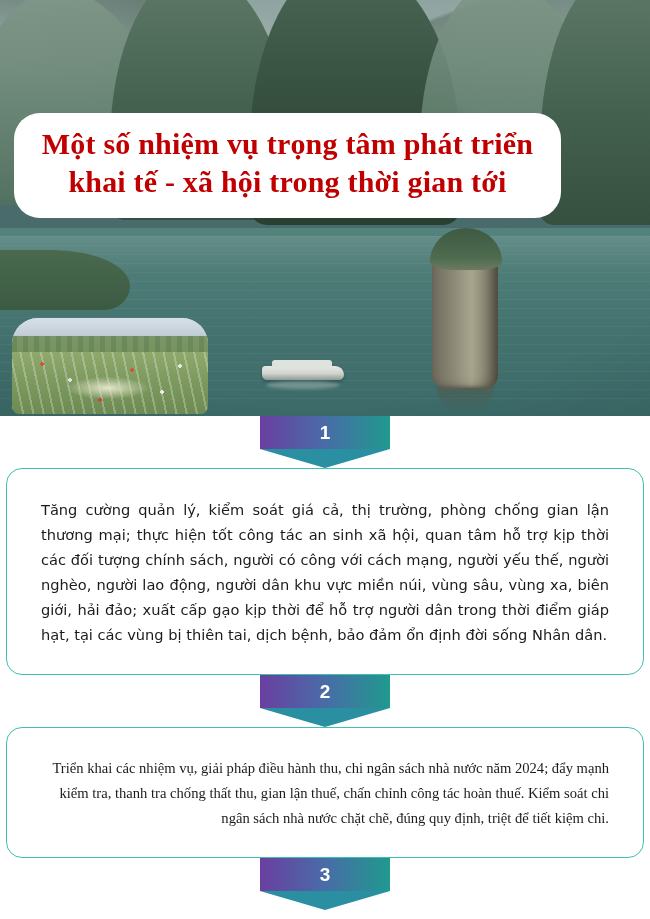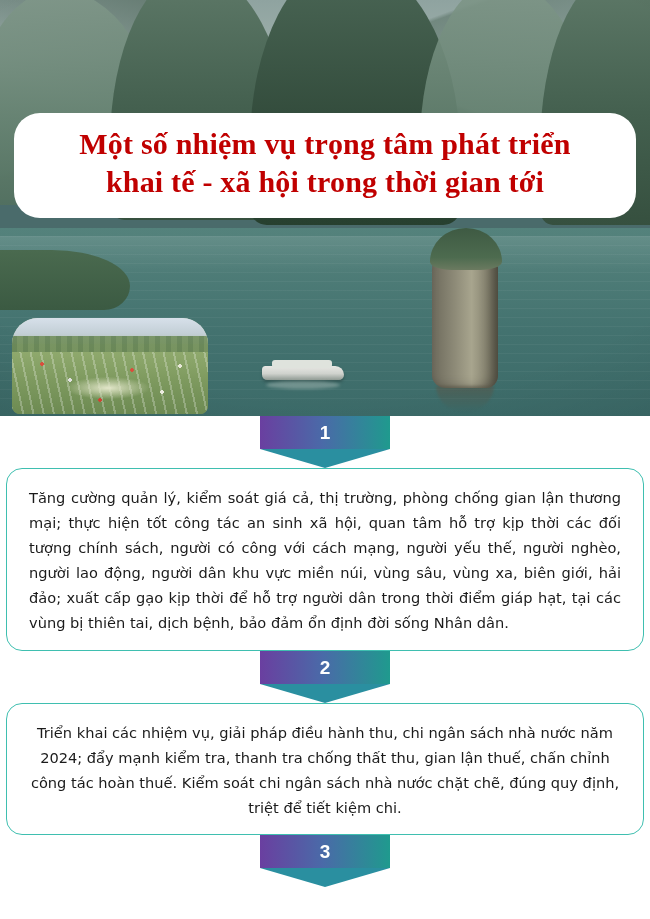--- a/index.html
+++ b/index.html
@@ -130,21 +130,21 @@
     left: 0; top: 0;
     width: 650px; height: 416px;
     background: radial-gradient(ellipse 120% 100% at 50% 40%, rgba(0,0,0,0) 55%, rgba(0,0,0,0.18) 100%);
   }
 
   
   .title-plate {
     position: absolute;
     left: 14px;
     top: 113px;
-    width: 622px;
+    width: 547px;
     padding: 12px 10px 16px;
     background: #ffffff;
     border-radius: 26px;
     box-sizing: border-box;
     text-align: center;
   }
   .title-plate .line {
     font-family: "Liberation Serif", serif;
     font-weight: bold;
     color: #c00000;
@@ -230,30 +230,31 @@
   
   .box {
     margin: 0 6px;
     border: 1px solid #3fbfb0;
     border-radius: 16px;
     background: #ffffff;
     box-sizing: border-box;
     padding: 16px 22px 14px 22px;
   }
   .box p {
-    margin: 0;
+    margin: 12px;
     font-family: "DejaVu Sans", sans-serif;
     font-size: 14.6px;
     line-height: 1.72;
     color: #1b1b1b;
     text-align: justify;
     text-justify: inter-word;
   }
   .box.centered p {
-    text-align: center;
+    text-align: right;
+    font-family: Liberation Serif, serif;
   }
 </style>
 </head>
 <body>
 
 <div class="hero">
   <div class="hero-sky"></div>
   <div class="hero-mtn-far"></div>
 
   <div class="peak light" style="left:-30px; top:-10px; width:190px; height:215px;"></div>

